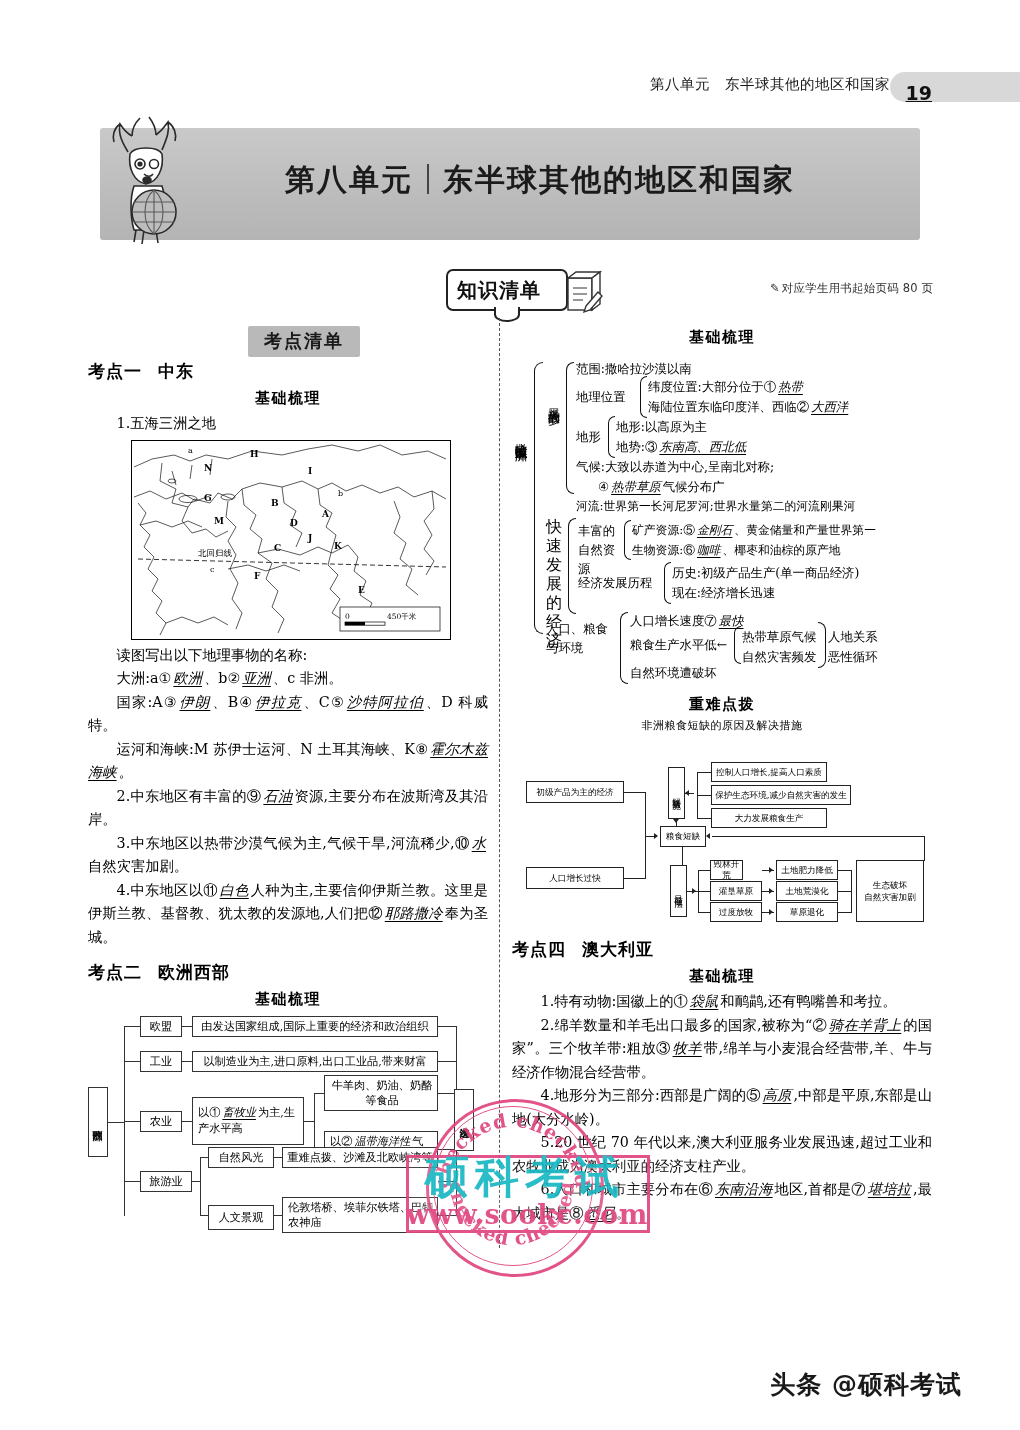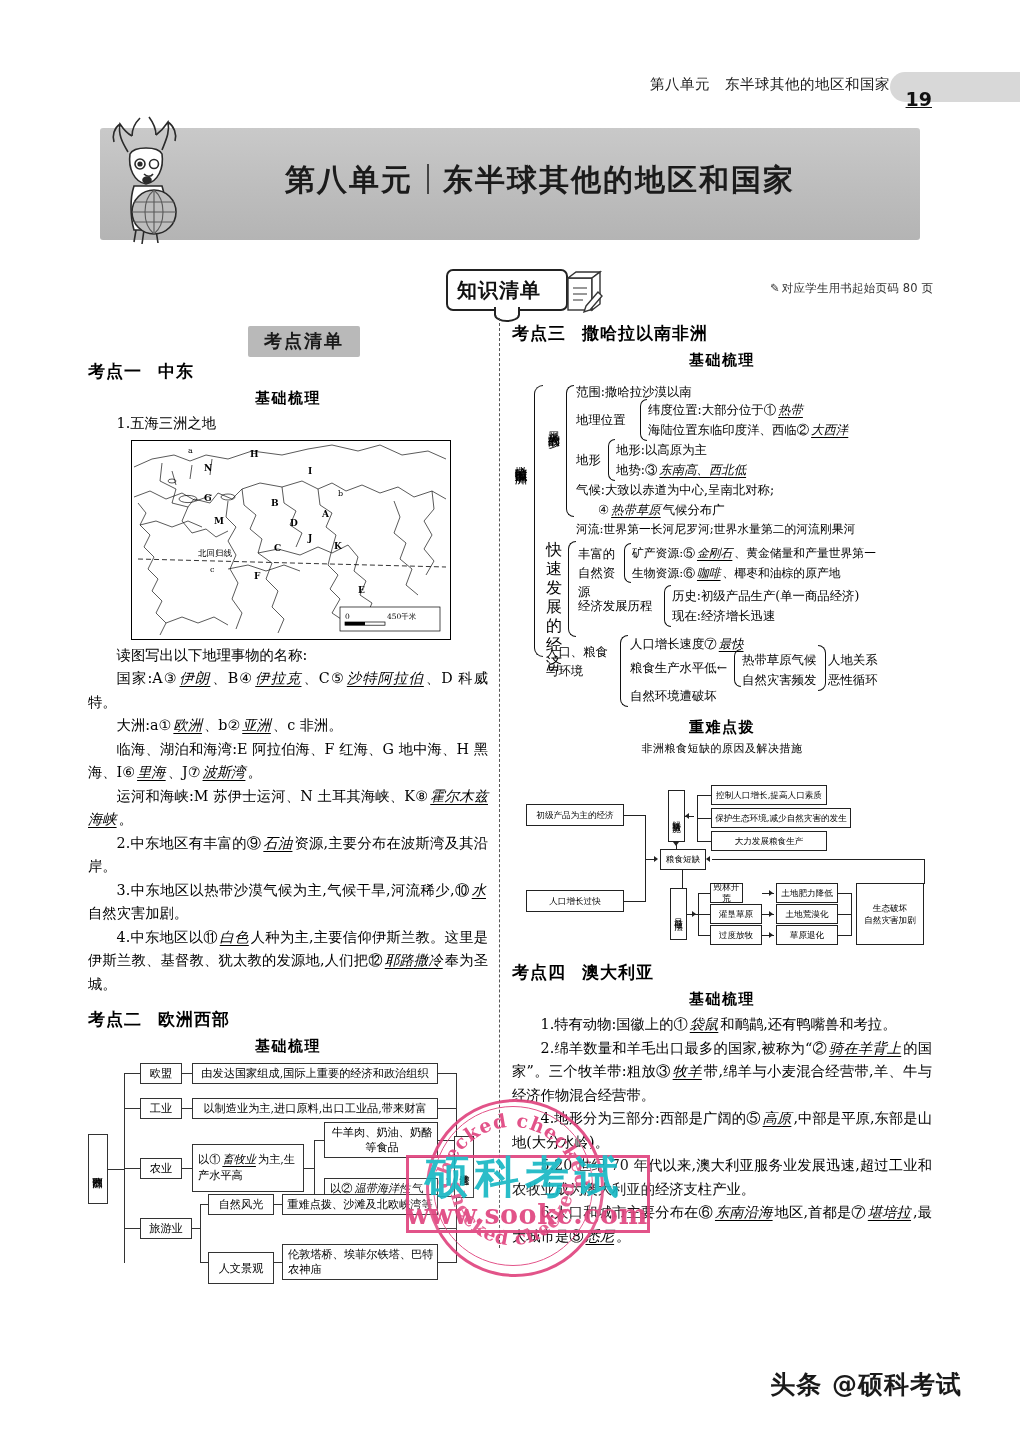--- a/index.html
+++ b/index.html
@@ -17,21 +17,21 @@
   .runhead{position:absolute;top:72px;left:0;width:1020px;height:34px;}
   .runhead .txt{
     position:absolute;right:130px;top:3px;
     font-size:14.5px;letter-spacing:.5px;color:#1a1a1a;white-space:nowrap;
   }
   .runhead .pillwrap{
     position:absolute;right:0px;top:0px;width:130px;height:30px;
     background:#d8d8d8;border-radius:15px 0 0 15px;
   }
   .runhead .pagenum{
-    position:absolute;right:88px;top:16px;
+    position:absolute;right:88px;top:10px;
     font-size:19px;font-weight:bold;color:#111;text-decoration:underline;
   }
 
   
   .banner{
     position:absolute;left:100px;top:128px;width:820px;height:112px;
     background:linear-gradient(180deg,#c9c9c9 0%,#bdbdbd 55%,#b4b4b4 100%);
     border-radius:3px;
   }
   .banner-title{
@@ -347,30 +347,27 @@
             <rect x="213" y="181" width="40" height="3.2" fill="none" stroke="#000" stroke-width="0.7"></rect>
             <rect x="213" y="181" width="20" height="3.2" fill="#000"></rect>
           </g>
         </svg>
       </div>
     </div>
 
     <div class="para" style="text-indent:2em;">读图写出以下地理事物的名称:</div>
 
     <div class="para" style="text-indent:2em;">
+      <span>大洲:a①</span><span class="u">欧洲</span><span>、b②</span><span class="u">亚洲</span><span>、c 非洲。</span>
+    </div>
+
+    <div class="para" style="text-indent:2em;">
       <span>国家:A③</span><span class="u">伊朗</span><span>、B④</span><span class="u">伊拉克</span><span>、C⑤</span><span class="u">沙特阿拉伯</span><span>、D 科威特。</span>
     </div>
 
-    <div class="para" style="text-indent:2em;">
-      <span>大洲:a①</span><span class="u">欧洲</span><span>、b②</span><span class="u">亚洲</span><span>、c 非洲。</span>
-    </div>
-
-    <div class="para" style="text-indent:2em;">
-      <span>临海、湖泊和海湾:E 阿拉伯海、F 红海、G 地中海、H 黑海、I⑥</span><span class="u">里海</span><span>、J⑦</span><span class="u">波斯湾</span><span>。</span>
-    </div>
 
     <div class="para" style="text-indent:2em;">
       <span>运河和海峡:M 苏伊士运河、N 土耳其海峡、K⑧</span><span class="u">霍尔木兹海峡</span><span>。</span>
     </div>
 
     <div class="para" style="text-indent:2em;">
       <span>2.中东地区有丰富的⑨</span><span class="u">石油</span><span>资源,主要分布在波斯湾及其沿岸。</span>
     </div>
 
     <div class="para" style="text-indent:2em;">
@@ -455,35 +452,32 @@
       <div class="tline" style="left:112px;top:144px;width:1.1px;height:58px;"></div>
       <div class="tline" style="left:112px;top:144px;width:8px;height:1.1px;"></div>
       <div class="tbox" style="left:120px;top:134px;width:66px;height:21px;">
         <span>自然风光</span>
       </div>
       <div class="tline" style="left:186px;top:144px;width:8px;height:1.1px;"></div>
       <div class="tbox" style="left:194px;top:134px;width:156px;height:21px;">
         <span>重难点拨、沙滩及北欧峡湾等</span>
       </div>
       <div class="tline" style="left:112px;top:202px;width:8px;height:1.1px;"></div>
-      <div class="tbox" style="left:120px;top:192px;width:66px;height:32px;">
+      <div class="tbox" style="left:120px;top:192px;width:66px;height:25px;">
         <span>人文景观</span>
       </div>
       <div class="tline" style="left:186px;top:202px;width:8px;height:1.1px;"></div>
       <div class="tbox left-al" style="left:194px;top:184px;width:156px;height:36px;">
         <span style="line-height:15px;">伦敦塔桥、埃菲尔铁塔、巴特农神庙</span>
       </div>
     </div>
   </div>
 
   <div class="col-right">
 
-    <div class="kd-head">
-      <span class="kdnum">考点三</span><span>撒哈拉以南非洲</span>
-    </div>
     <div class="sub-head">基础梳理</div>
 
     <div class="brace-wrap" style="height:292px;">
 
       <div class="vlabel" style="position:absolute;left:2px;top:82px;height:130px;">撒哈拉以南非洲</div>
       <div class="brace" style="left:22px;top:12px;width:9px;height:270px;">
           <i></i>
         </div>
 
       <div class="vlabel" style="position:absolute;left:34px;top:48px;height:58px;font-size:12px;">黑种人的故乡</div>

